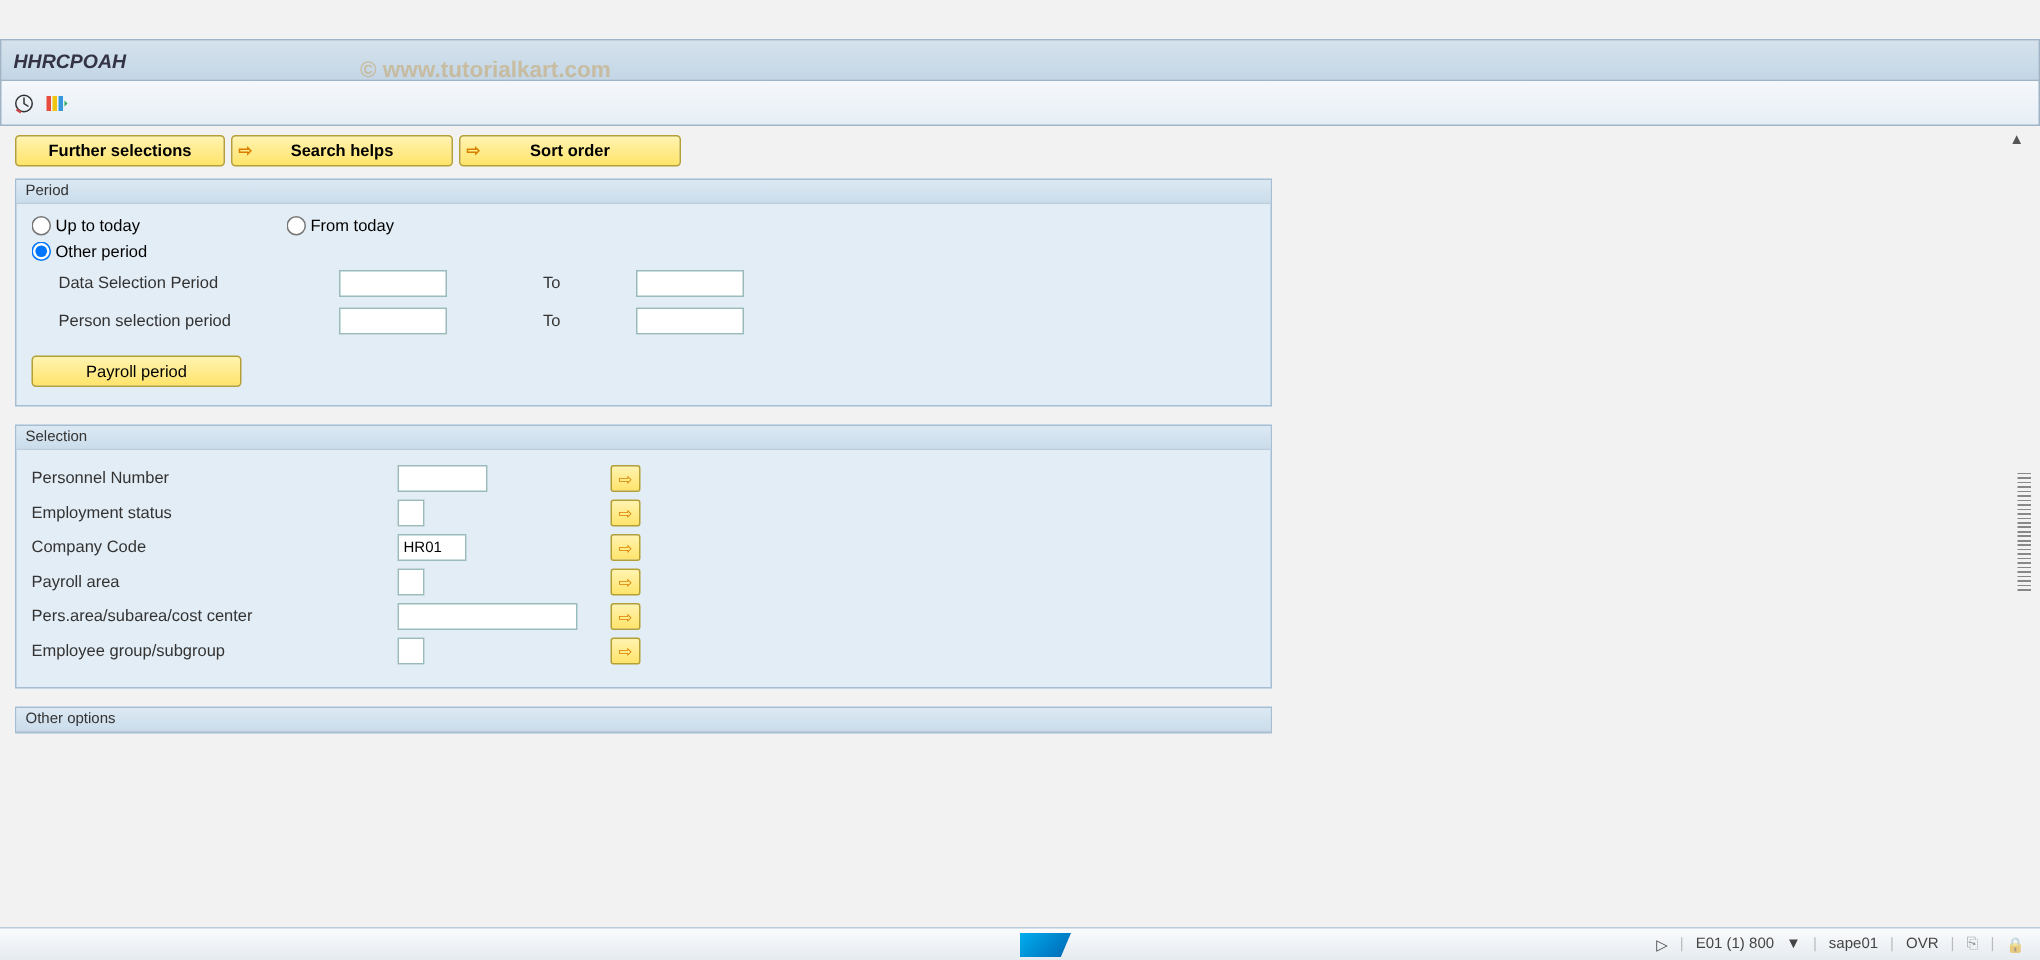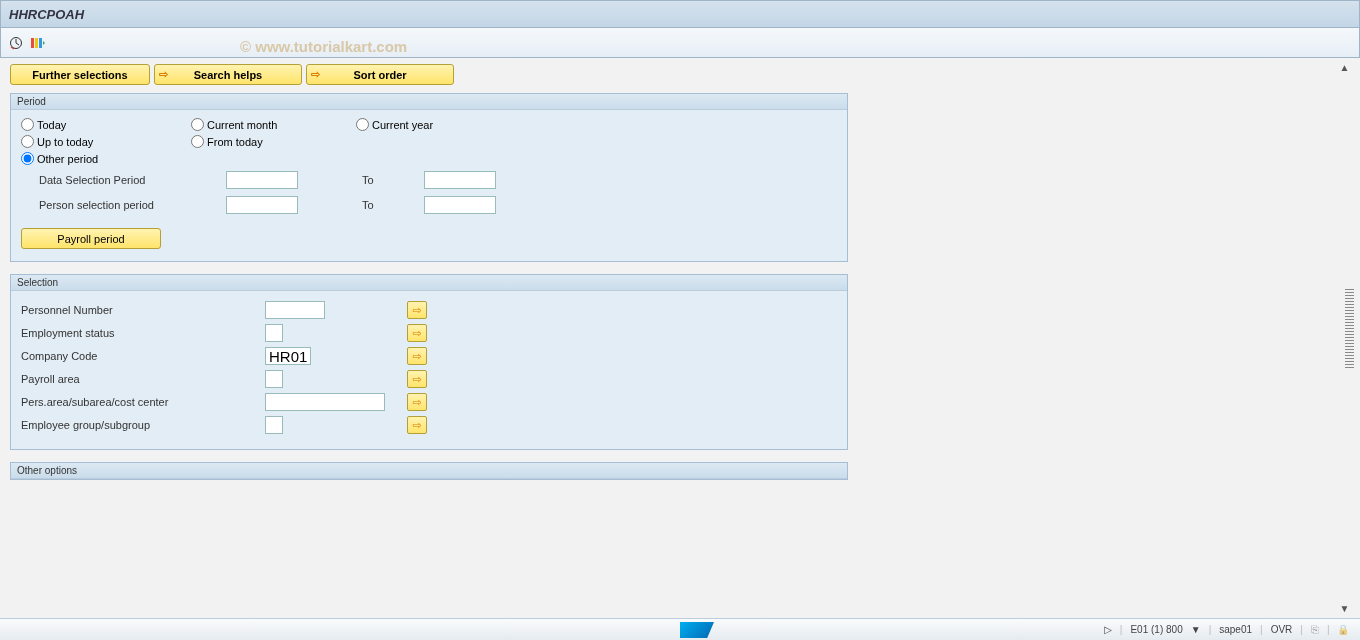--- a/index.html
+++ b/index.html
@@ -1,18 +1,18 @@
 <!DOCTYPE html>
 <html><head>
   <meta charset="utf-8">
   <style>
     * { box-sizing: border-box; margin: 0; padding: 0; }
     body { font-family: Arial, sans-serif; font-size: 11px; background: #f2f2f2; width: 1360px; height: 640px; overflow: hidden; position: relative; }
     
-    .titlebar { background: linear-gradient(to bottom, #d5e2ed 0%, #c3d6e6 100%); border: 1px solid #9fb4c7; height: 28px; display: flex; align-items: center; padding: 4px 8px; }
+    .titlebar { background: linear-gradient(to bottom, #d5e2ed 0%, #c3d6e6 100%); border: 1px solid #9fb4c7; height: 28px; display: flex; align-items: center; padding: 4px 8px; margin-top: 26px; }
     .titlebar-text { font-weight: bold; font-style: italic; color: #334; font-size: 13px; }
     
     .toolbar { background: linear-gradient(to bottom, #f5f8fb 0%, #e6eef5 100%); border: 1px solid #9fb4c7; border-top: none; height: 30px; display: flex; align-items: center; padding: 0 6px; gap: 4px; }
     .tool-icon { width: 18px; height: 18px; display: flex; align-items: center; justify-content: center; cursor: pointer; }
     
     .watermark { position: absolute; top: 38px; left: 240px; font-size: 15px; font-weight: bold; color: rgba(200, 160, 90, 0.5); z-index: 100; pointer-events: none; }
     
     .content-wrap { display: flex; background: #f2f2f2; height: calc(100% - 80px); }
     .main-col { flex: 0 0 848px; padding: 6px 0 0 10px; }
     .side-col { flex: 1; position: relative; }
@@ -37,21 +37,21 @@
     .radio-item input { margin: 0; }
     .rc1 { width: 170px; }
     .rc2 { width: 165px; }
     
     .field-row { display: flex; align-items: center; margin-bottom: 3px; height: 22px; }
     .field-label { color: #333; }
     .lbl1 { width: 205px; padding-left: 18px; }
     .lbl2 { width: 224px; }
     .to-label { width: 62px; }
     
-    .text-input { border: 1px solid #9bb; background: #fff; height: 18px; padding: 0 3px; font-size: 15px; font-family: inherit; }
+    .text-input { border: 1px solid #9bb; background: #fff; height: 18px; padding: 0 3px; font-size: 10px; font-family: inherit; }
     .w72 { width: 72px; }
     .w60 { width: 60px; }
     .w18 { width: 18px; }
     .w46 { width: 46px; }
     .w120 { width: 120px; }
     .w286 { width: 286px; }
     .w88 { width: 88px; }
     .readonly-input { background: #e9eff4; border: 1px solid #9bb; height: 18px; padding: 0 3px; font-size: 11px; font-family: monospace; }
     
     .arrow-btn { width: 20px; height: 18px; background: linear-gradient(to bottom, #fff3b0 0%, #ffe46b 100%); border: 1px solid #b4a036; border-radius: 2px; display: flex; align-items: center; justify-content: center; font-size: 11px; color: #d98000; cursor: pointer; }
@@ -105,34 +105,20 @@
         <span>Sort order</span>
       </div>
     </div>
 
     <div class="groupbox">
       <div class="group-title">Period</div>
       <div class="group-body">
         <div class="radio-row">
           <label class="radio-item rc1">
               <input type="radio" name="period" style="">
-              <span>Today</span>
-            </label>
-          <label class="radio-item rc2">
-              <input type="radio" name="period" style="">
-              <span>Current month</span>
-            </label>
-          <label class="radio-item">
-              <input type="radio" name="period" style="">
-              <span>Current year</span>
-            </label>
-        </div>
-        <div class="radio-row">
-          <label class="radio-item rc1">
-              <input type="radio" name="period" style="">
               <span>Up to today</span>
             </label>
           <label class="radio-item">
               <input type="radio" name="period" style="">
               <span>From today</span>
             </label>
         </div>
         <div class="radio-row">
           <label class="radio-item">
               <input type="radio" name="period" checked="" style="">

